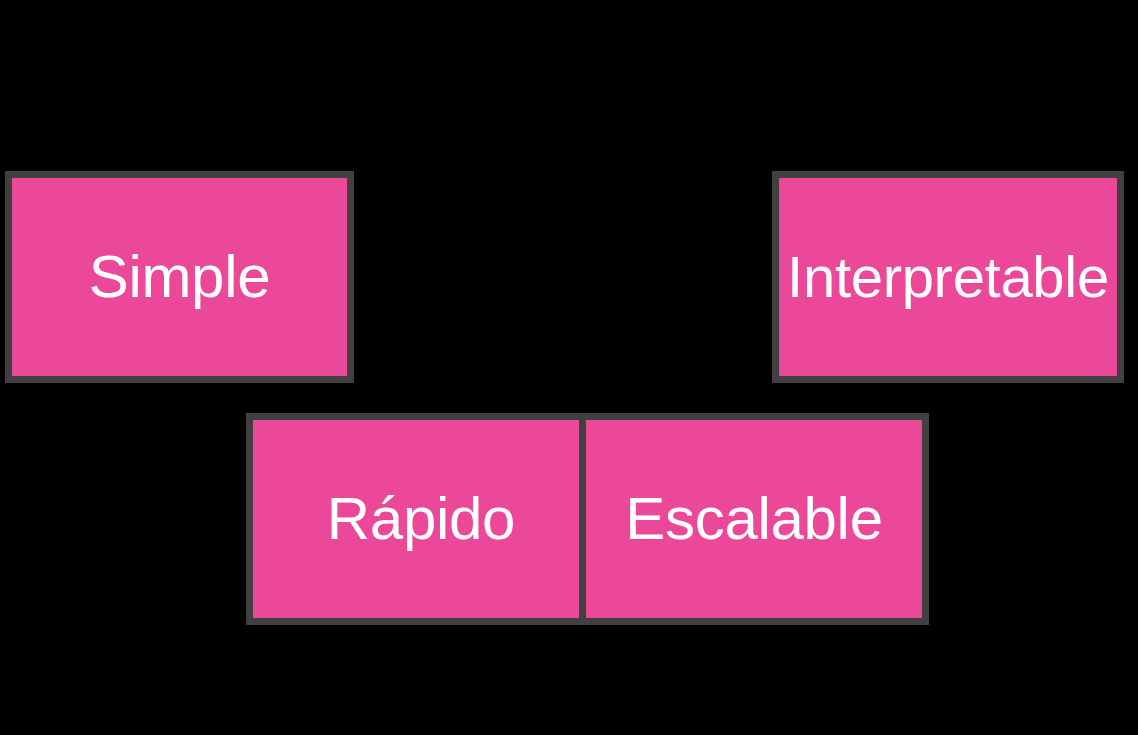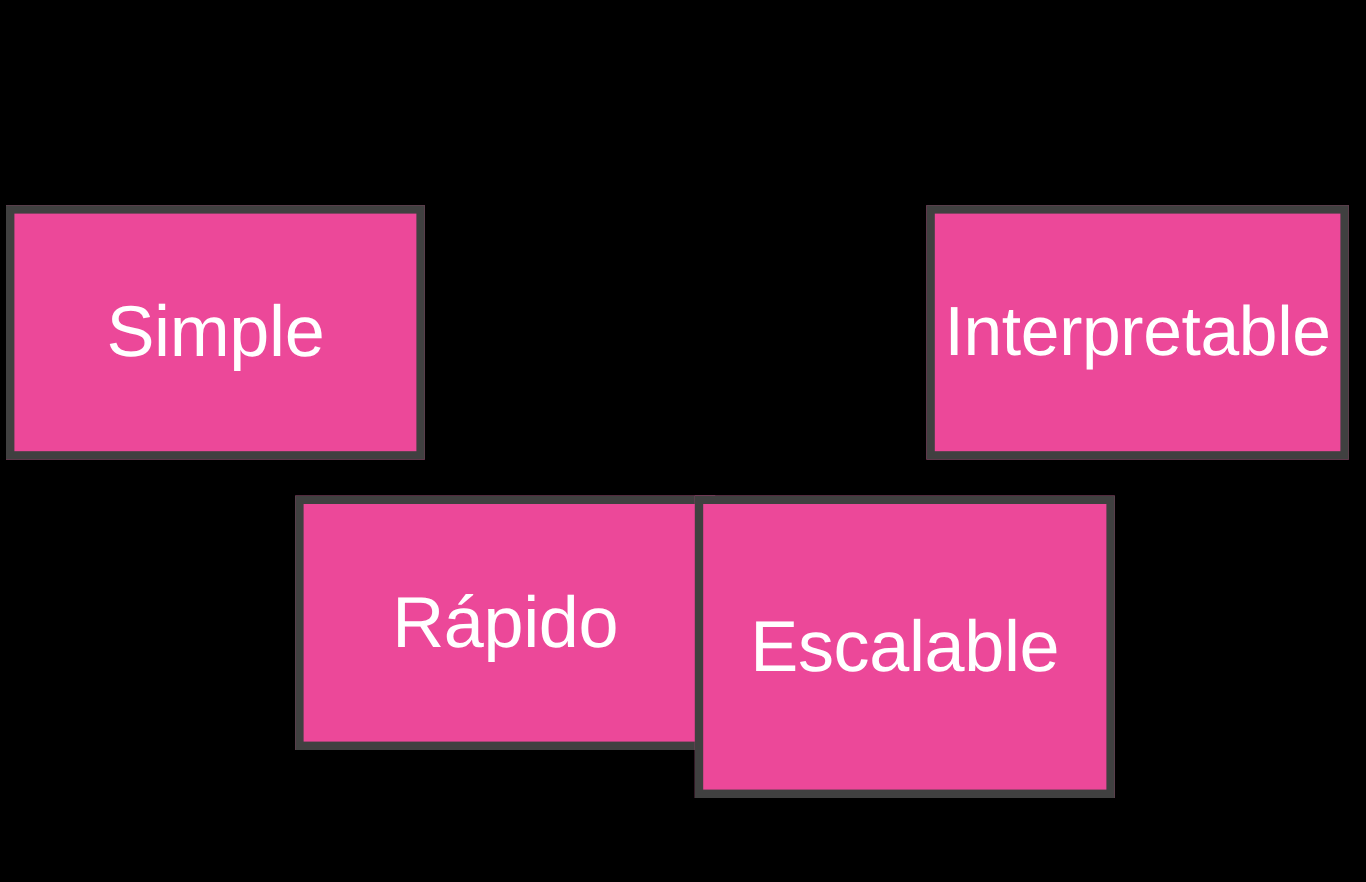--- a/index.html
+++ b/index.html
@@ -43,21 +43,21 @@
   }
 
   
   #node-simple        { left: 5px;   top: 171px; width: 349px; height: 212px; }
   #node-preciso       { left: 388px; top: 171px; width: 350px; height: 212px; }
   #node-interpretable { left: 772px; top: 171px; width: 352px; height: 212px; }
   #node-interpretable .node-label { font-size: 58px; }
 
   
   #node-rapido        { left: 198px; top: 413px; width: 350px; height: 212px; margin-left: 48px; }
-  #node-escalable     { left: 579px; top: 413px; width: 350px; height: 252px; align-items: center; }
+  #node-escalable     { left: 579px; top: 413px; width: 350px; height: 212px; align-items: center; }
 </style>
 </head>
 <body>
 
 <div id="slide">
 
   <div class="node" id="node-simple">
     <span class="node-label">Simple</span>
   </div>
 

